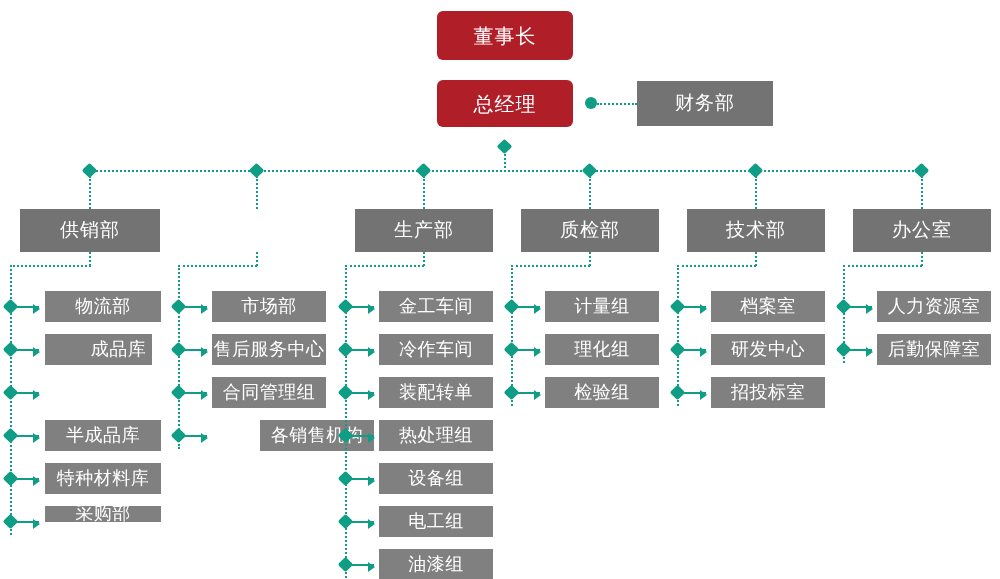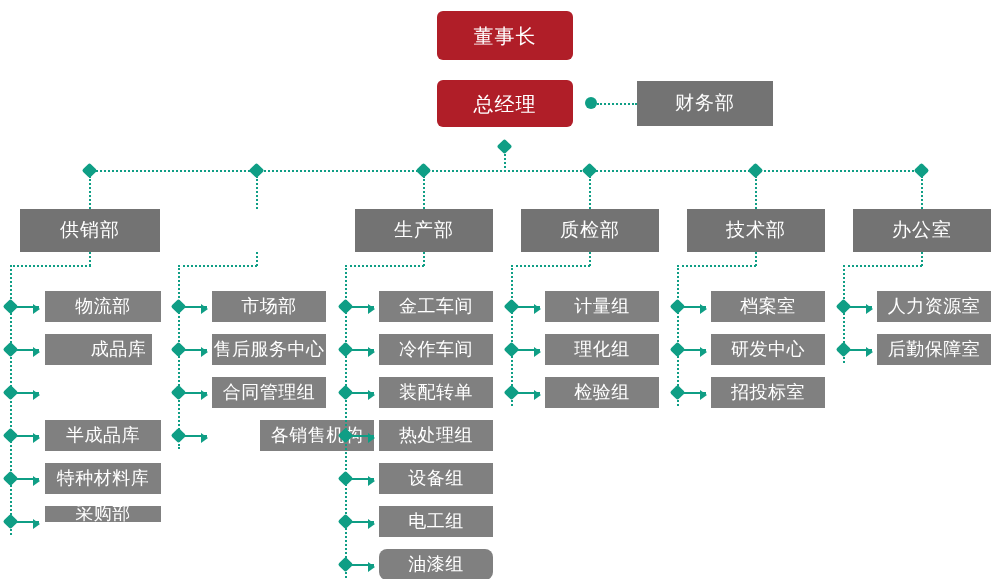--- a/index.html
+++ b/index.html
@@ -200,21 +200,21 @@
   <div class="box box-sub" style="left:379px;top:463px;width:114px;height:31px;">
     <span>设备组</span>
   </div>
   <div class="node" style="left:340px;top:516px;"></div>
   <div class="arrow" style="left:352px;top:521px;width:22px;"></div>
   <div class="box box-sub" style="left:379px;top:506px;width:114px;height:31px;">
     <span>电工组</span>
   </div>
   <div class="node" style="left:340px;top:559px;"></div>
   <div class="arrow" style="left:352px;top:564px;width:22px;"></div>
-  <div class="box box-sub" style="left:379px;top:549px;width:114px;height:31px;border-radius:8px;">
+  <div class="box box-sub" style="left:379px;top:549px;width:114px;height:31px;">
     <span>油漆组</span>
   </div>
 
   <div class="node" style="left:584px;top:165px;"></div>
   <div class="vline" style="left:589px;top:176px;height:33px;"></div>
   <div class="box box-dept" style="left:521px;top:209px;width:138px;height:43px;">
     <span>质检部</span>
   </div>
   <div class="vline" style="left:589px;top:252px;height:14px;"></div>
   <div class="hline" style="left:511px;top:265px;width:79px;"></div>

